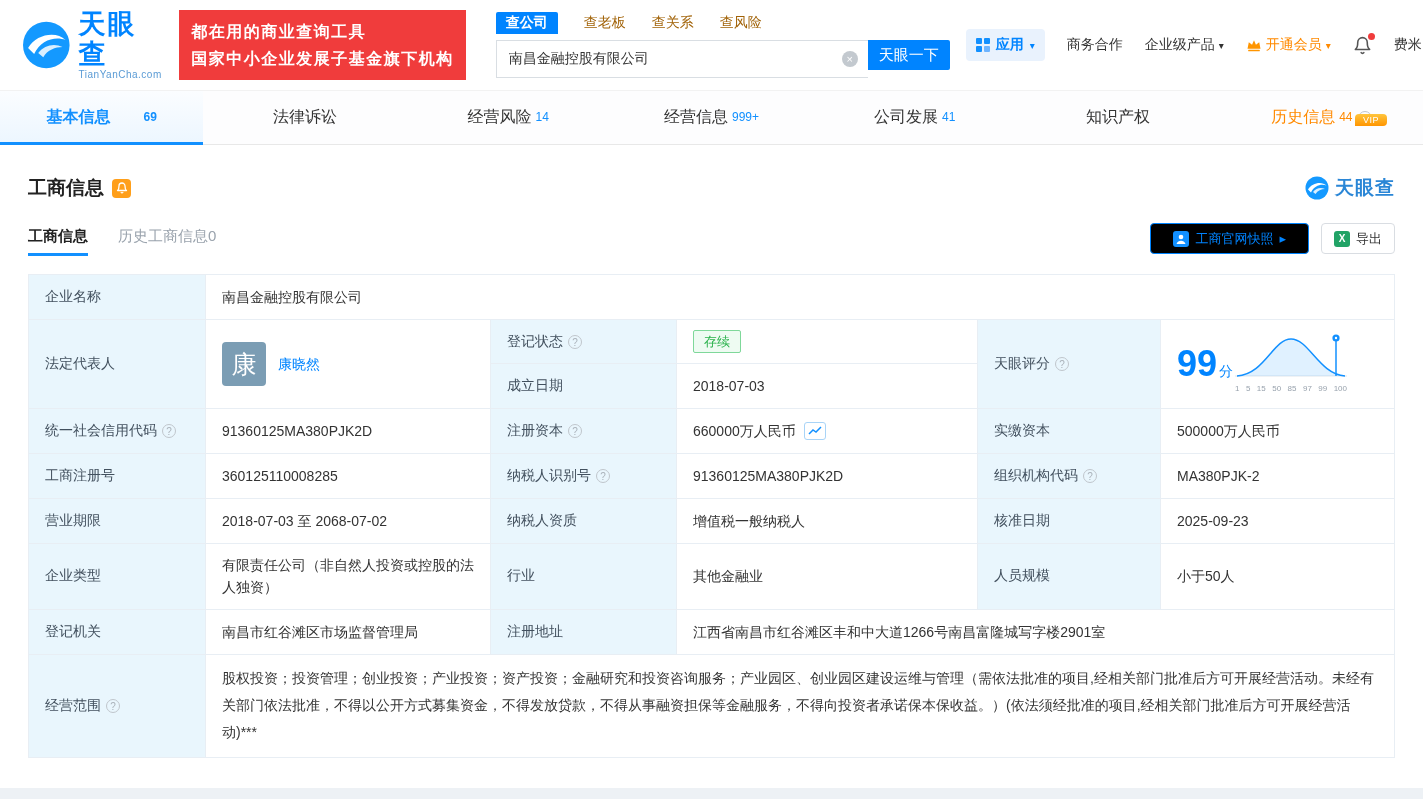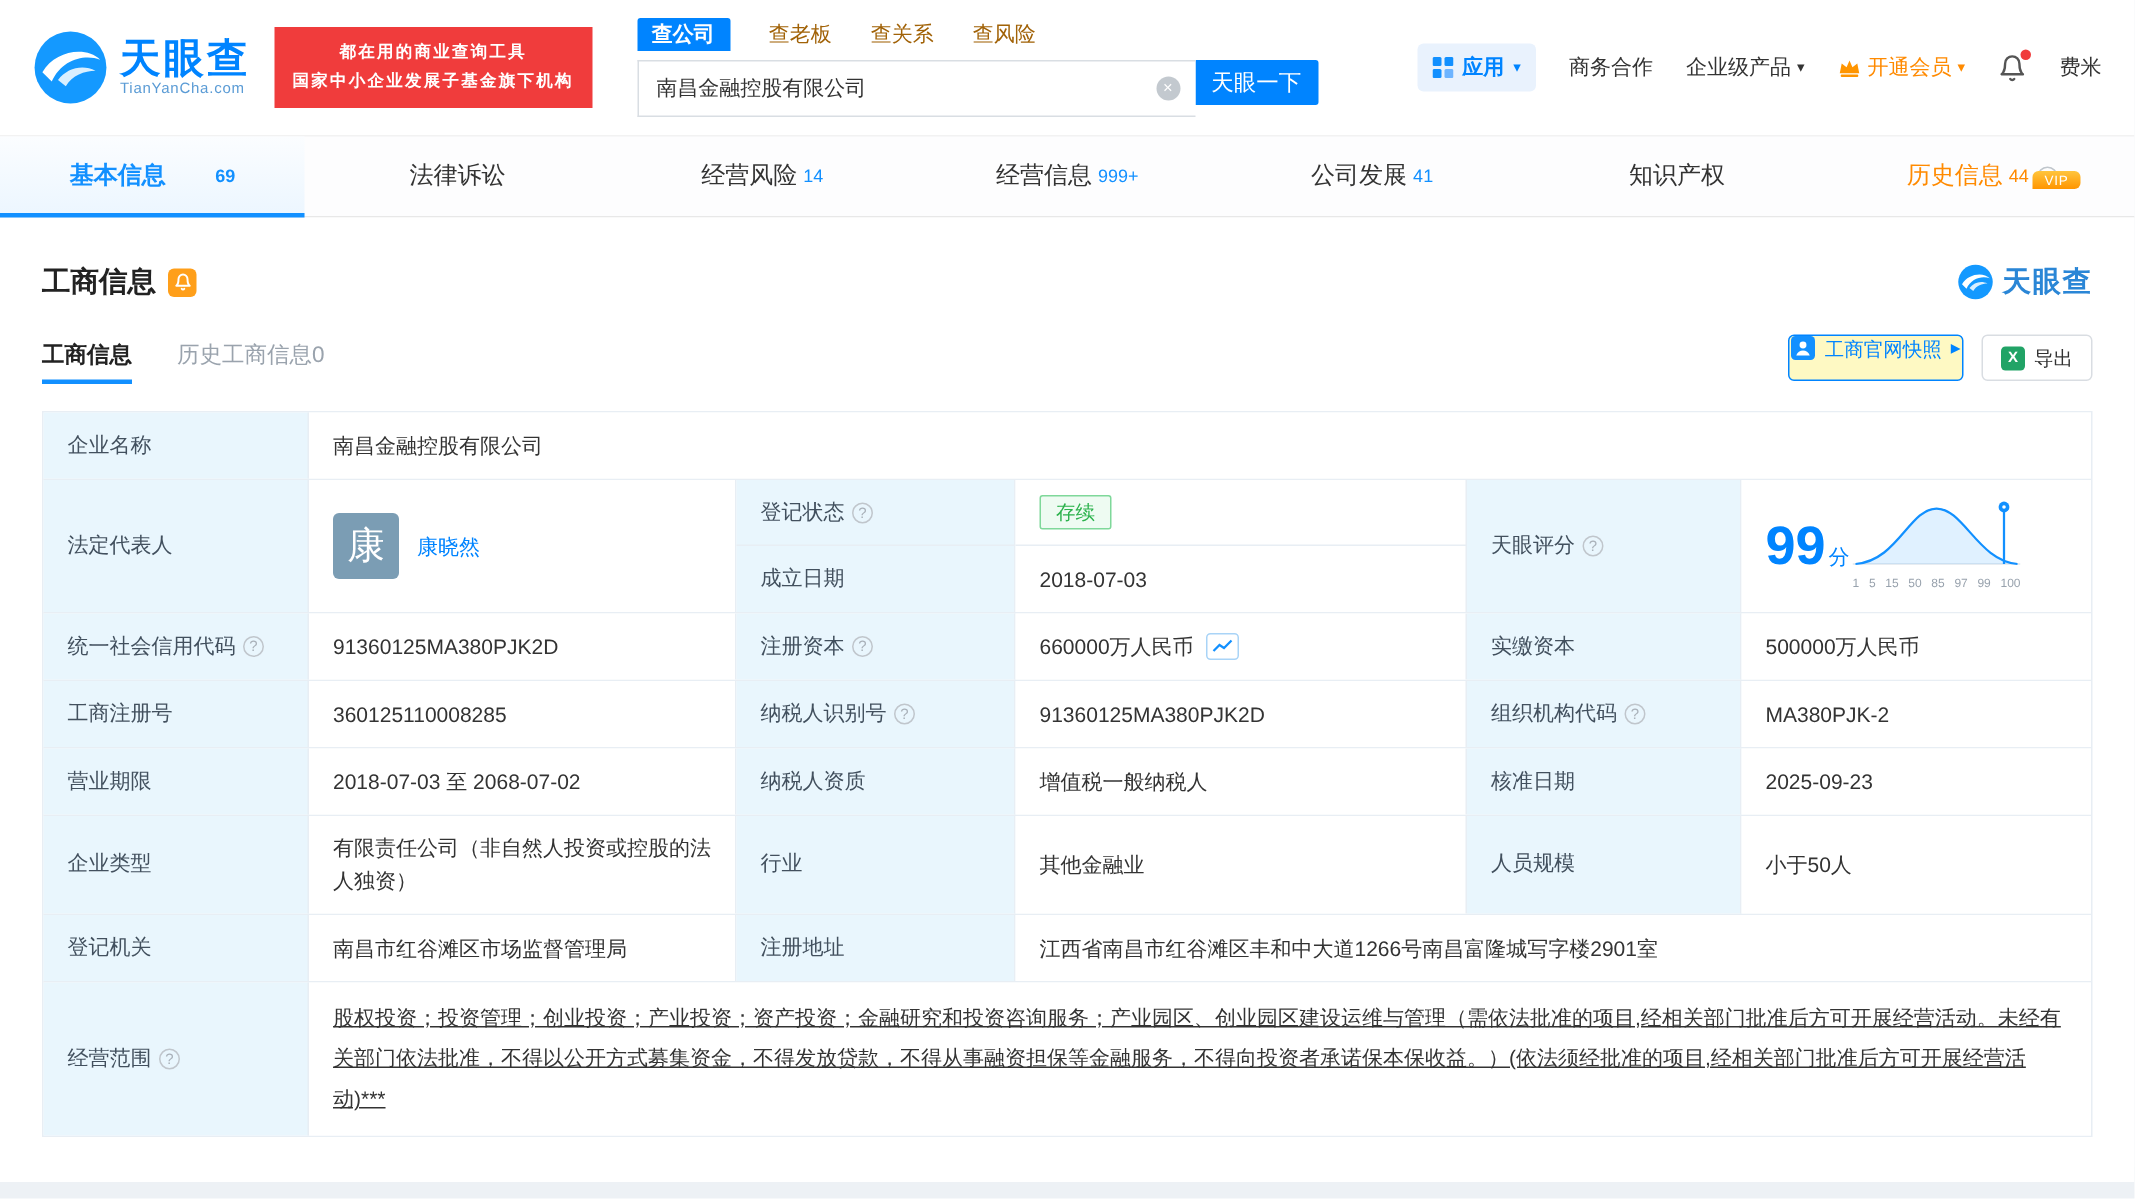--- a/index.html
+++ b/index.html
@@ -14,21 +14,21 @@
   }
   *{box-sizing:border-box;margin:0;padding:0;}
   body{font-family:"Liberation Sans","DejaVu Sans",sans-serif;background:#edf1f5;color:var(--txt);font-size:14px;}
   .page{width:1423px;background:#fff;min-height:788px;}
 
   
   .topbar{height:90px;display:flex;align-items:center;padding:0 22px;gap:16px;background:#fff;}
   .logo{display:flex;align-items:center;gap:8px;cursor:pointer;}
   .logo-title{font-size:27px;font-weight:bold;color:var(--brand-dark);line-height:1.1;letter-spacing:2px;}
   .logo-sub{font-size:10px;color:#5a9bd5;letter-spacing:.5px;}
-  .banner{background:var(--red);color:#fff;font-size:11px;font-weight:bold;padding:8px 12px;line-height:1.7;letter-spacing:1.5px;white-space:nowrap;text-align:center;}
+  .banner{background:var(--red);color:#fff;font-size:16px;font-weight:bold;padding:8px 12px;line-height:1.7;letter-spacing:1.5px;white-space:nowrap;}
   .search-area{margin-left:14px;}
   .search-tabs{display:flex;align-items:flex-end;gap:26px;margin-bottom:6px;font-size:14px;}
   .stab{color:#a16207;cursor:pointer;padding:2px 0;}
   .stab.active{background:var(--brand-dark);color:#fff;padding:2px 10px;border-radius:2px 2px 0 0;font-weight:bold;}
   .search-row{display:flex;}
   .search-box{position:relative;}
   .search-box input{width:372px;height:38px;border:1px solid #d9dee3;border-right:none;padding:0 34px 0 12px;font-size:14px;color:#333;outline:none;font-family:inherit;}
   .clear{position:absolute;right:10px;top:11px;width:16px;height:16px;border-radius:50%;background:#c3c9cf;color:#fff;font-size:11px;line-height:16px;text-align:center;cursor:pointer;}
   .search-btn{width:82px;height:30px;background:var(--brand-dark);color:#fff;border:none;font-size:15px;cursor:pointer;font-family:inherit;border-radius:0 2px 2px 0;}
   .header-right{margin-left:auto;display:flex;align-items:center;gap:22px;font-size:14px;white-space:nowrap;}
@@ -56,21 +56,21 @@
   .section-title{font-size:19px;font-weight:bold;color:#222;}
   .alarm-icon{width:19px;height:19px;border-radius:4px;background:#ff9f1a;display:inline-flex;align-items:center;justify-content:center;margin-left:8px;cursor:pointer;}
   .brand-right{margin-left:auto;display:flex;align-items:center;gap:6px;}
   .brand-right .brand-name{font-size:19px;font-weight:bold;color:#2a86d6;letter-spacing:1px;}
 
   .subtab-row{display:flex;align-items:center;margin-top:22px;}
   .subtab{font-size:15px;color:#9aa3ad;cursor:pointer;margin-right:30px;position:relative;padding-bottom:10px;}
   .subtab.active{color:#222;font-weight:bold;}
   .subtab.active::after{content:"";position:absolute;left:0;right:0;bottom:0;height:3px;background:var(--brand);}
   .subtab-actions{margin-left:auto;display:flex;gap:12px;align-items:center;padding-bottom:6px;}
-  .snapshot-btn{height:31px;border:1px solid var(--brand-dark);color:var(--brand-dark);background:#fef9c3;border-radius:4px;padding:0 1px;font-size:13px;display:inline-flex;gap:6px;cursor:pointer;font-family:inherit;}
+  .snapshot-btn{height:31px;border:1px solid var(--brand-dark);color:var(--brand-dark);background:#000000;border-radius:4px;padding:0 22px;font-size:13px;display:inline-flex;align-items:center;gap:6px;cursor:pointer;font-family:inherit;}
   .export-btn{height:31px;border:1px solid #d9dde2;color:#333;background:#fff;border-radius:4px;padding:0 12px;font-size:13px;display:inline-flex;align-items:center;gap:6px;cursor:pointer;font-family:inherit;}
   .excel-icon{width:16px;height:16px;background:#21a366;color:#fff;font-size:10px;font-weight:bold;border-radius:3px;display:inline-flex;align-items:center;justify-content:center;}
 
   
   .info-table{border:1px solid var(--line);margin-top:14px;}
   .trow{display:grid;grid-template-columns:177px 285px 186px 301px 183px minmax(0,1fr);border-bottom:1px solid var(--line);}
   .trow:last-child{border-bottom:none;}
   .lcell{background:var(--label-bg);color:#42505e;padding:10px 16px;display:flex;align-items:center;border-right:1px solid var(--line);min-height:44px;}
   .vcell{background:#fff;color:#333;padding:10px 16px;display:flex;align-items:center;border-right:1px solid var(--line);min-height:44px;line-height:1.6;}
   .nobr{border-right:none;}
@@ -90,21 +90,21 @@
   .rep-name{color:var(--brand-dark);margin-left:12px;cursor:pointer;}
   .status-badge{display:inline-block;border:1px solid #7fd89a;background:#eefbf2;color:var(--green);font-size:13px;padding:1px 10px;border-radius:2px;line-height:1.5;}
   .score-cell{gap:2px;}
   .score-num{font-size:36px;font-weight:bold;color:var(--brand-dark);line-height:1;}
   .score-unit{font-size:14px;color:var(--brand-dark);margin-left:2px;}
   .score-chart{display:flex;flex-direction:column;}
   .score-ticks{display:flex;justify-content:space-between;width:112px;font-size:8px;color:#98a2ad;margin-top:1px;}
   .chart-icon{width:22px;height:18px;border:1px solid #a9d4f7;border-radius:3px;display:inline-flex;align-items:center;justify-content:center;margin-left:8px;cursor:pointer;flex:none;background:#fff;}
   .report-badge{background:#e8f4ff;color:var(--brand-dark);font-size:12px;padding:2px 7px;border-radius:2px;margin-left:10px;cursor:pointer;white-space:nowrap;}
   .gray-note{color:#999;margin-left:6px;}
-  .scope-text{line-height:1.95;text-decoration:underline;}
+  .scope-text{line-height:1.95;}
   .wrap-ok{display:block;}
 </style>
 </head>
 <body>
 
 <div class="page">
 
   <header class="topbar">
     <div class="logo">
       <svg width="50" height="50" viewBox="0 0 48 48">

